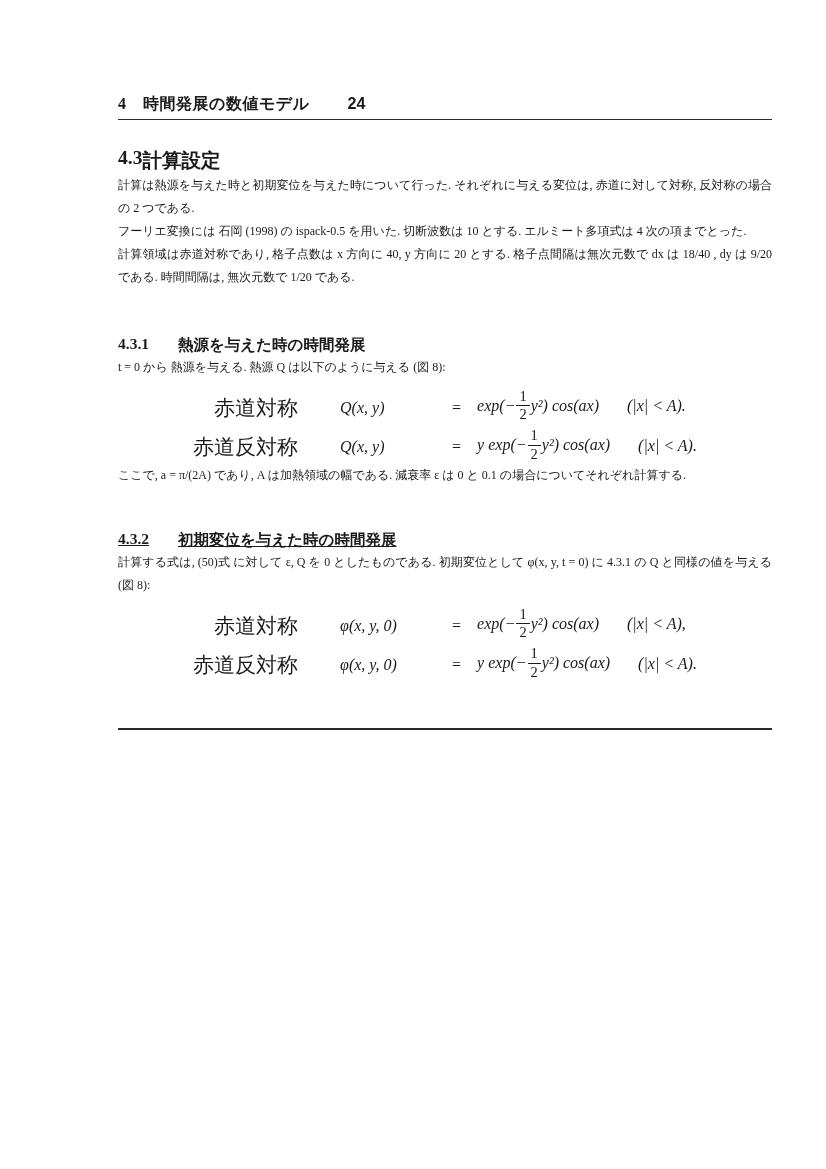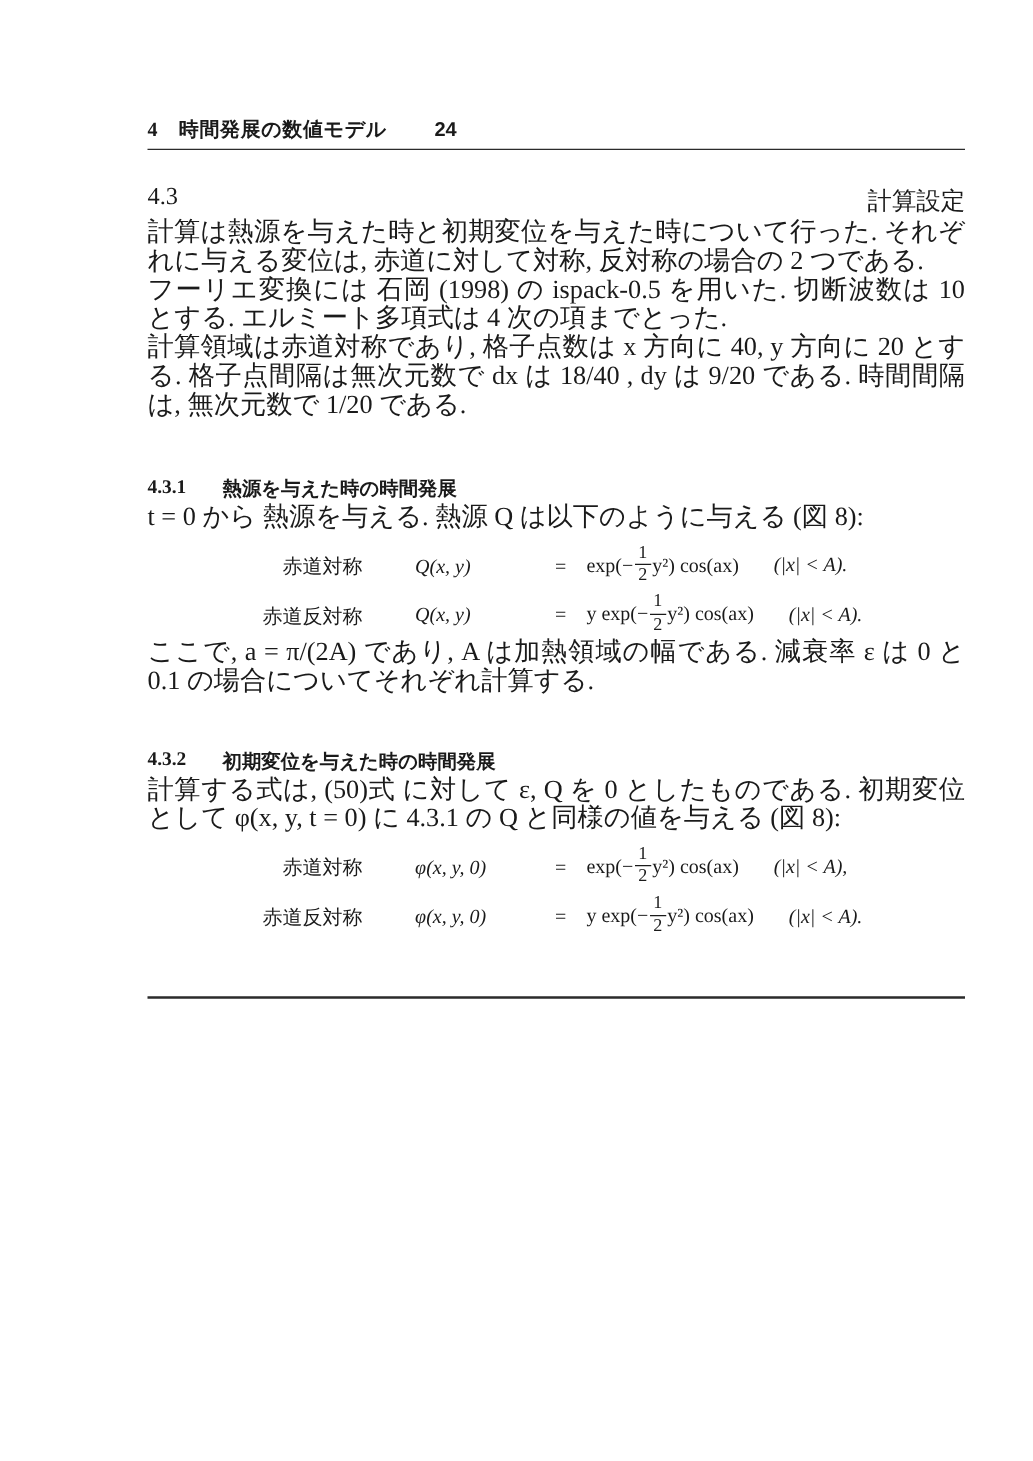--- a/index.html
+++ b/index.html
@@ -26,39 +26,38 @@
     padding-bottom:4px;
     font-size:16px;
     font-weight:bold;
   }
   .running-head .rh-title{letter-spacing:0.5px;}
   .running-head .rh-page{margin-left:38px;font-family:Liberation Sans, sans-serif;}
   
   .sec-heading{
     margin:27px 0 0 0;
     font-size:19.5px;
-    font-weight:normal;
+    font-weight:bold;
     display:flex;
     gap:0;
-    justify-content:space-between;
   }
   
   .subsec-heading{
     font-size:15.5px;
     font-weight:bold;
     display:flex;
     gap:29px;
     margin:0;
   }
   .h-431{margin-top:46px;}
-  .h-432{margin-top:43px;}
+  .h-432{margin-top:43px;text-decoration:underline;}
   
   p.body-par{
     margin:0;
-    font-size:21px;
+    font-size:12px;
     line-height:23px;
     text-align:justify;
     text-justify:inter-ideograph;
   }
   .mt-first{margin-top:28px;}
   .mt-par{margin-top:29px;}
   .mt-mid{margin-top:20px;}
   .mt-intro{margin-top:36px;}
   .mt-note{margin-top:13px;}
   
@@ -66,39 +65,39 @@
     display:grid;
     grid-template-columns:auto auto auto auto;
     width:fit-content;
     margin:12px auto 0 auto;
     column-gap:0;
     row-gap:6px;
     font-size:16px;
   }
   .eq-label{
     text-align:right;
-    font-size:16px;
+    font-size:21px;
     align-self:center;
     min-width:90px;
   }
   .eq-lhs{
     font-style:italic;
     align-self:center;
     padding-left:42px;
     min-width:96px;
   }
   .eq-rel{
     align-self:center;
     padding:0 16px;
   }
   .eq-rhs{
     align-self:center;
     white-space:nowrap;
   }
-  .math{}
+  .math{font-style:italic;}
   .frac{
     display:inline-block;
     vertical-align:middle;
     text-align:center;
     font-style:normal;
     margin:0 1px;
     position:relative;
     top:-2px;
   }
   .frac .fnum{display:block;font-size:14.5px;line-height:1.05;padding:0 3px;}

